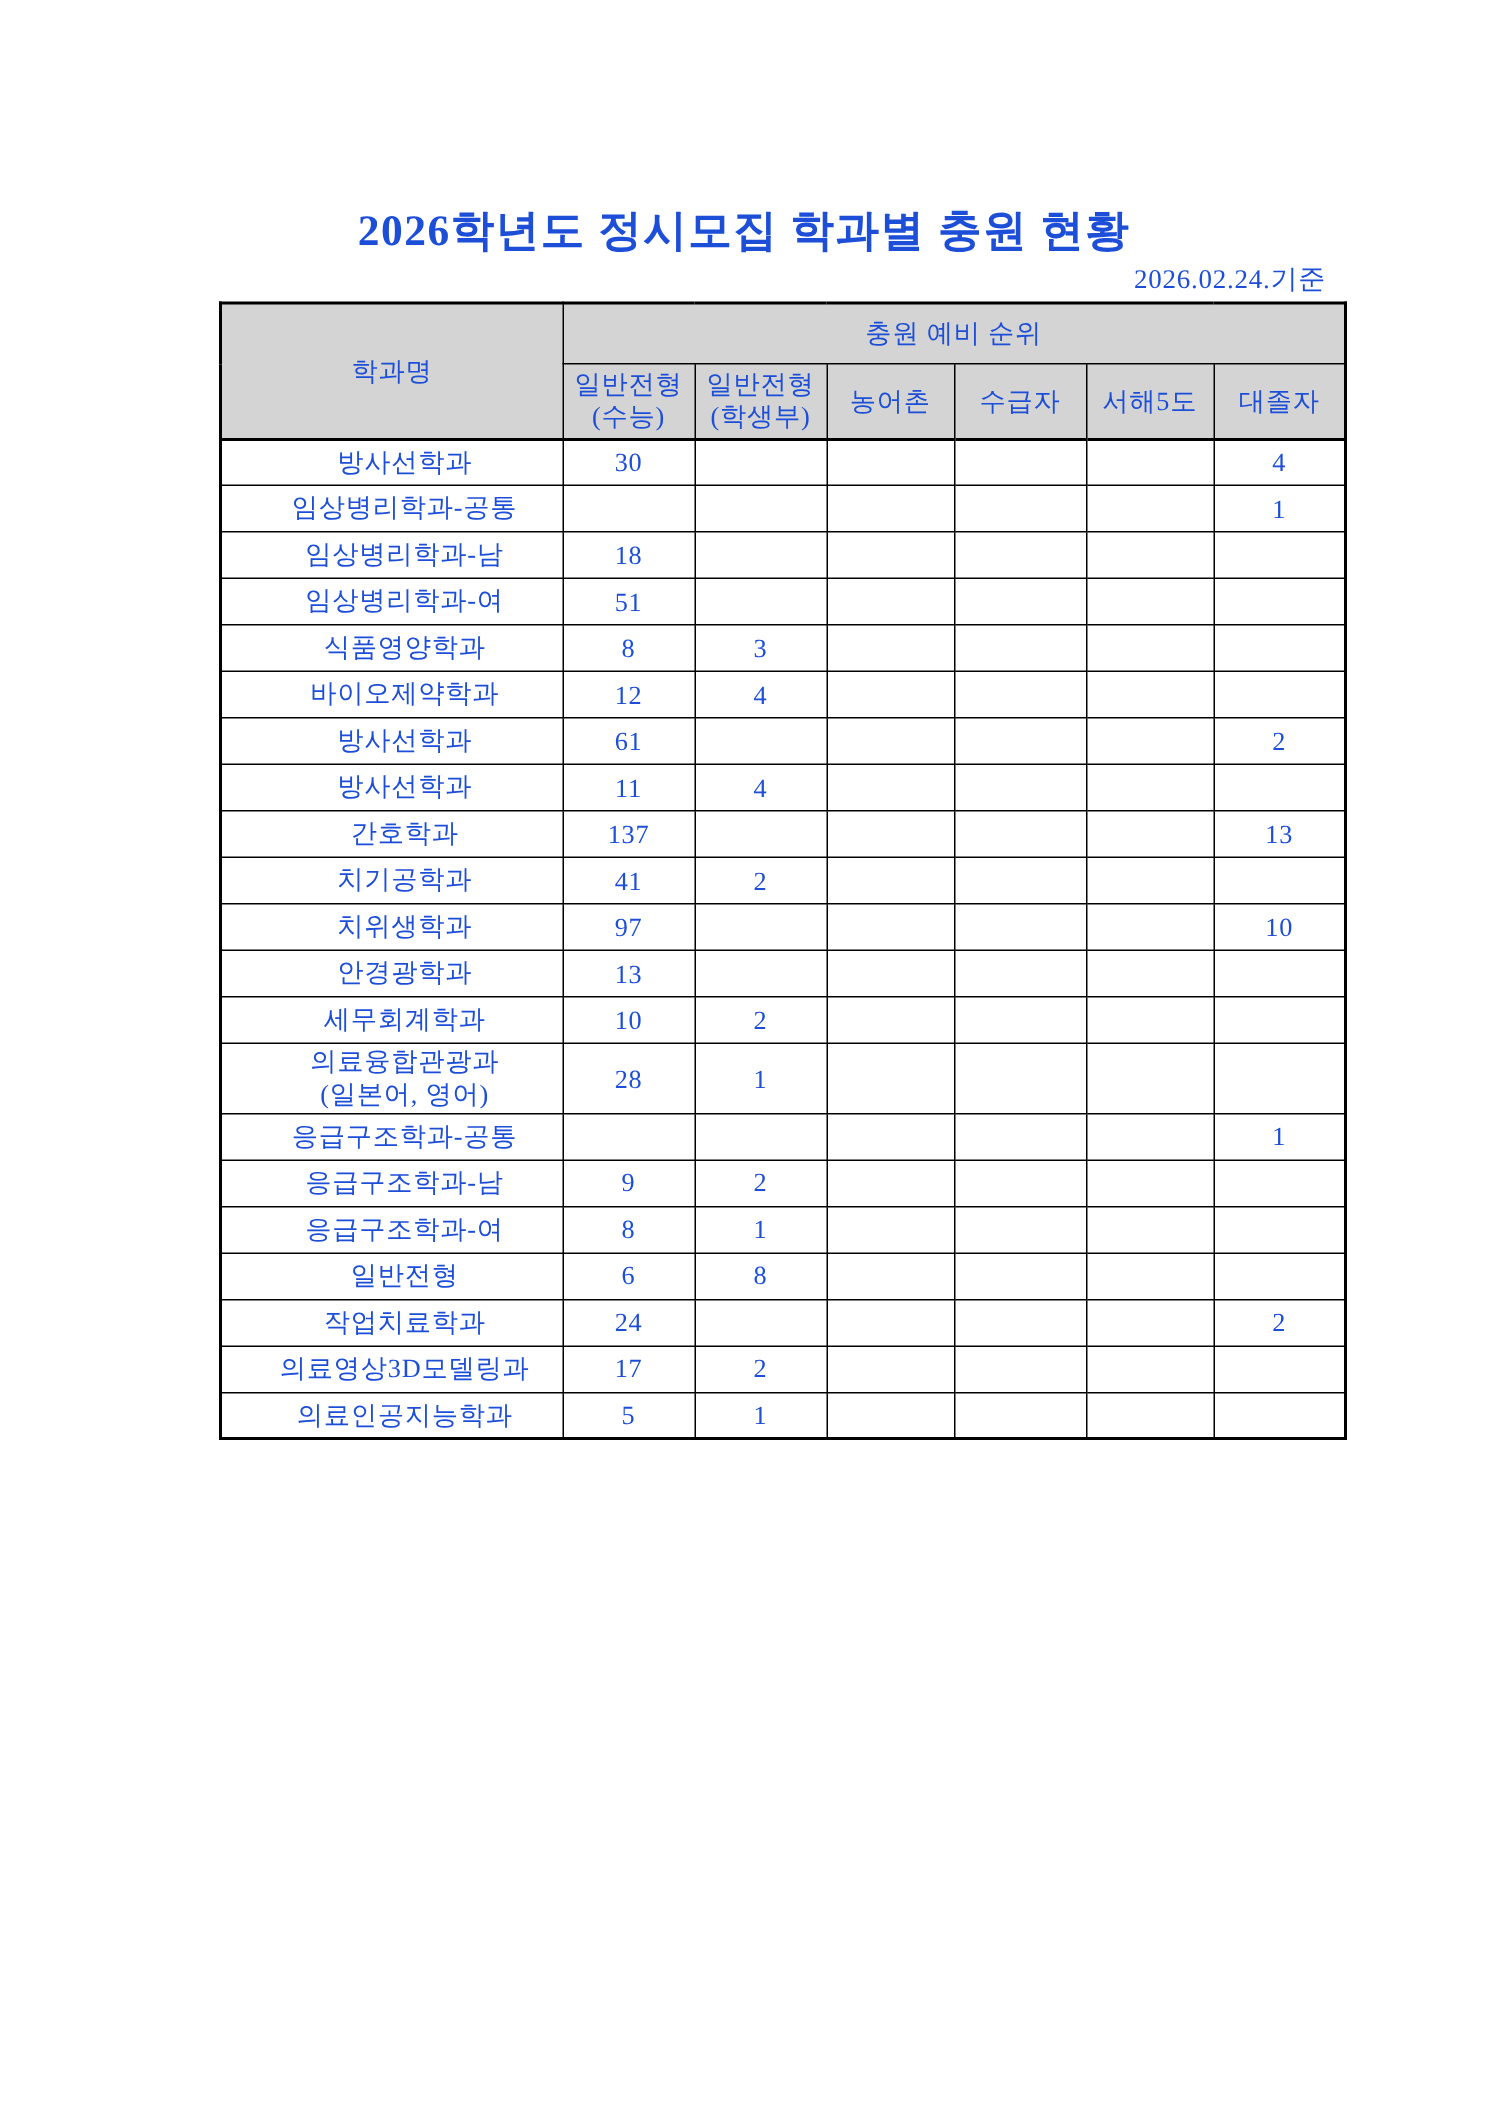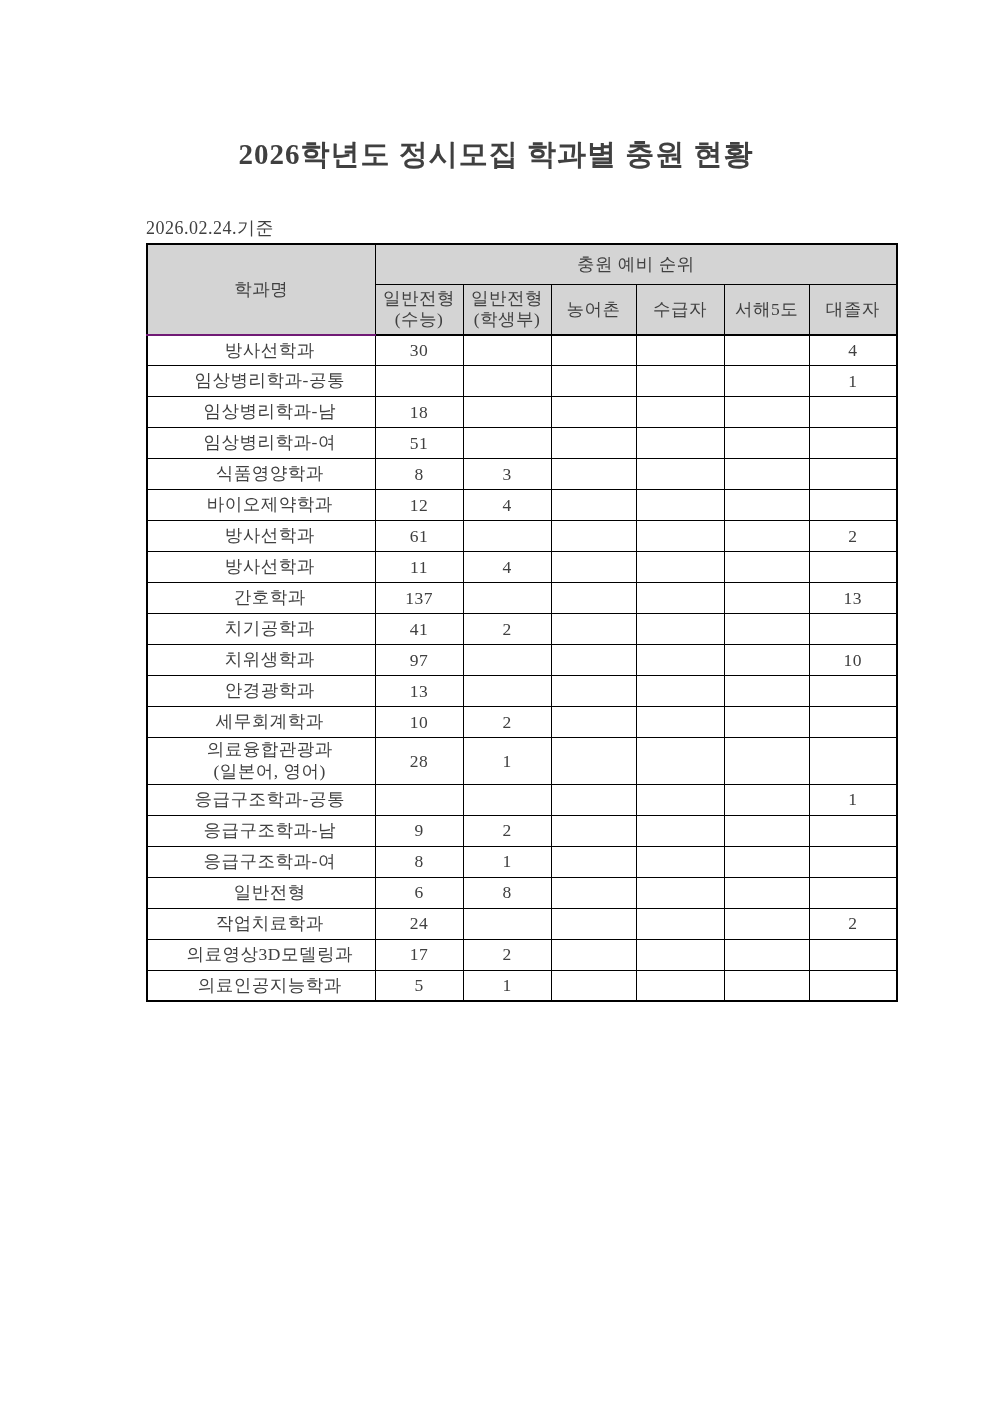--- a/index.html
+++ b/index.html
@@ -3,40 +3,39 @@
 <meta charset="utf-8">
 <style>
   * { box-sizing: border-box; }
   html, body { margin: 0; padding: 0; background: #ffffff; }
   .page {
     position: relative;
     width: 992px;
     height: 1403px;
     background: #ffffff;
     font-family: "Liberation Serif", "DejaVu Serif", serif;
-    color: #404040;
+    color: #1d4ed8;
     overflow: hidden;
   }
   .title {
     margin: 0;
     padding-top: 136px;
     text-align: center;
     font-size: 29px;
     font-weight: bold;
     letter-spacing: 1px;
     line-height: 1.3;
   }
   .content {
     width: 750px;
     margin-left: 146px;
   }
   .date-note {
-    margin-top: 42px;
     margin-bottom: 3px;
-    text-align: left;
+    text-align: right;
     padding-right: 12px;
     font-size: 18px;
     letter-spacing: 0.5px;
   }
   table.report-table {
     border-collapse: collapse;
     table-layout: fixed;
     width: 750px;
     border: 2px solid #000000;
   }
@@ -53,21 +52,21 @@
   .report-table thead th {
     background: #d4d4d4;
   }
   .report-table .group-head { height: 41px; }
   .report-table .sub-head {
     height: 50px;
     white-space: pre-line;
     line-height: 1.25;
     border-bottom: 2px solid #000000;
   }
-  .report-table .dept-head { border-bottom: 2px solid #701a75; }
+  .report-table .dept-head { border-bottom: 2px solid #000000; }
   .report-table tbody td { height: 31px; }
   .report-table tbody td.dept { white-space: pre-line; line-height: 1.25; padding-left: 20px; }
 </style>
 </head>
 <body>
 
 <div class="page">
   <h1 class="title">2026학년도 정시모집 학과별 충원 현황</h1>
 
   <div class="content">

